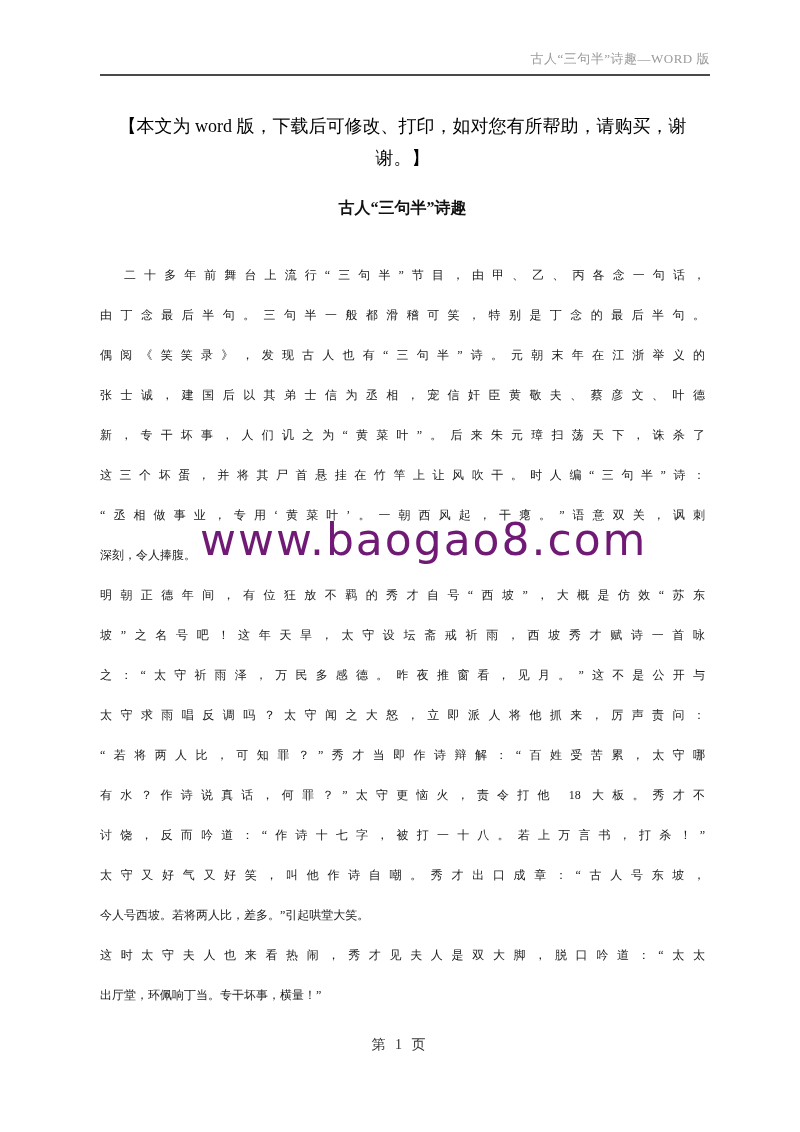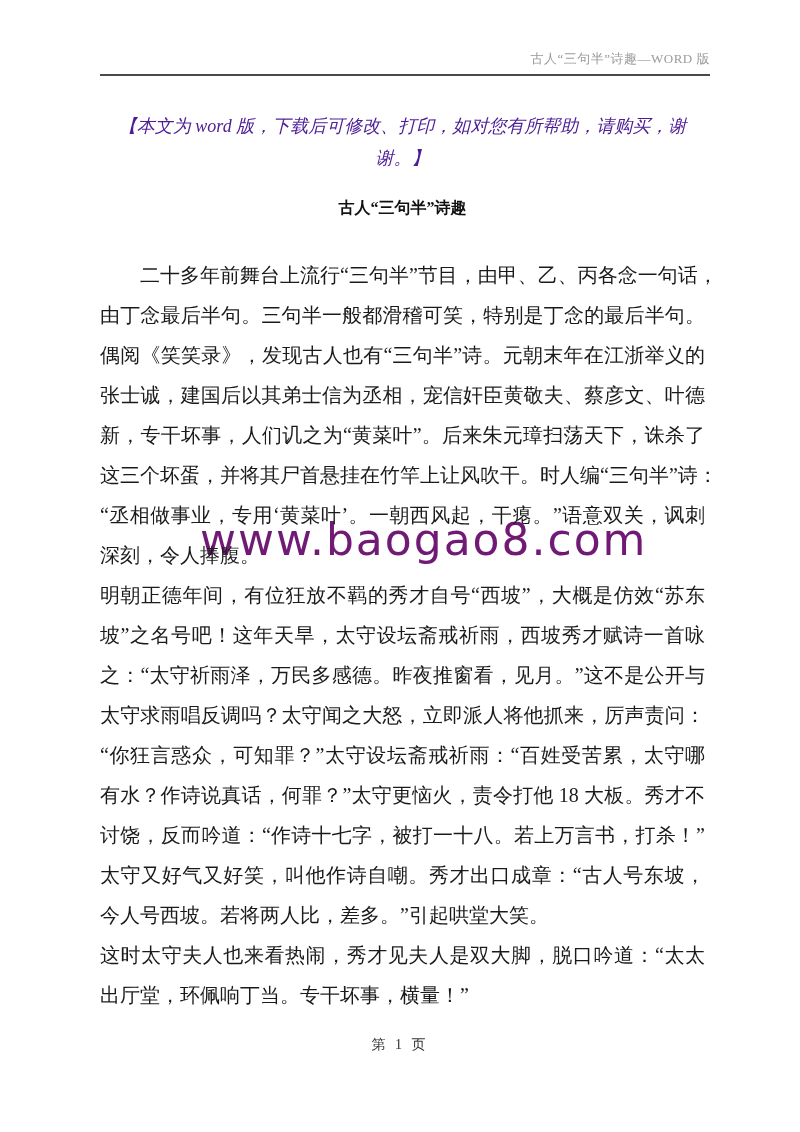--- a/index.html
+++ b/index.html
@@ -55,21 +55,21 @@
   }
   .doc-title {
     margin-top: 24px;
     text-align: center;
     font-size: 16px;
     font-weight: bold;
     color: #111111;
   }
   .body-text {
     margin-top: 36px;
-    font-size: 20px;
+    font-size: 12px;
   }
   .line {
     line-height: 40px;
     height: 40px;
     white-space: nowrap;
     text-align: justify;
     text-align-last: justify;
   }
   .line.last {
     text-align: left;
@@ -94,38 +94,38 @@
 
 <div class="page">
 
   <div class="header" style="border-bottom-color: rgb(74, 74, 74);">
     <div class="header-text" style="color: rgb(154, 154, 154);">古人“三句半”诗趣—WORD 版</div>
   </div>
 
   <div class="watermark" style="color: #701a75;">www.baogao8.com</div>
 
   <div class="content">
-    <div class="notice" style="color: #4c1d95; font-style: italic;">【本文为 word 版，下载后可修改、打印，如对您有所帮助，请购买，谢谢。】</div>
+    <div class="notice" style="color: #000000;">【本文为 word 版，下载后可修改、打印，如对您有所帮助，请购买，谢谢。】</div>
 
     <div class="doc-title">古人“三句半”诗趣</div>
 
     <div class="body-text" id="body-text">
         <div class="line indent">二十多年前舞台上流行“三句半”节目，由甲、乙、丙各念一句话，</div>
         <div class="line">由丁念最后半句。三句半一般都滑稽可笑，特别是丁念的最后半句。</div>
         <div class="line">偶阅《笑笑录》，发现古人也有“三句半”诗。元朝末年在江浙举义的</div>
         <div class="line">张士诚，建国后以其弟士信为丞相，宠信奸臣黄敬夫、蔡彦文、叶德</div>
         <div class="line">新，专干坏事，人们讥之为“黄菜叶”。后来朱元璋扫荡天下，诛杀了</div>
         <div class="line">这三个坏蛋，并将其尸首悬挂在竹竿上让风吹干。时人编“三句半”诗：</div>
         <div class="line">“丞相做事业，专用‘黄菜叶’。一朝西风起，干瘪。”语意双关，讽刺</div>
         <div class="line last">深刻，令人捧腹。</div>
         <div class="line">明朝正德年间，有位狂放不羁的秀才自号“西坡”，大概是仿效“苏东</div>
         <div class="line">坡”之名号吧！这年天旱，太守设坛斋戒祈雨，西坡秀才赋诗一首咏</div>
         <div class="line">之：“太守祈雨泽，万民多感德。昨夜推窗看，见月。”这不是公开与</div>
         <div class="line">太守求雨唱反调吗？太守闻之大怒，立即派人将他抓来，厉声责问：</div>
-        <div class="line">“你狂言惑众，可知罪？”太守设坛斋戒祈雨：“百姓受苦累，太守哪</div>
+        <div class="line">“若将两人比，可知罪？”秀才当即作诗辩解：“百姓受苦累，太守哪</div>
         <div class="line">有水？作诗说真话，何罪？”太守更恼火，责令打他 18 大板。秀才不</div>
         <div class="line">讨饶，反而吟道：“作诗十七字，被打一十八。若上万言书，打杀！”</div>
         <div class="line">太守又好气又好笑，叫他作诗自嘲。秀才出口成章：“古人号东坡，</div>
         <div class="line last">今人号西坡。若将两人比，差多。”引起哄堂大笑。</div>
         <div class="line">这时太守夫人也来看热闹，秀才见夫人是双大脚，脱口吟道：“太太</div>
         <div class="line last">出厅堂，环佩响丁当。专干坏事，横量！”</div>
       </div>
   </div>
 
   <div class="footer">

